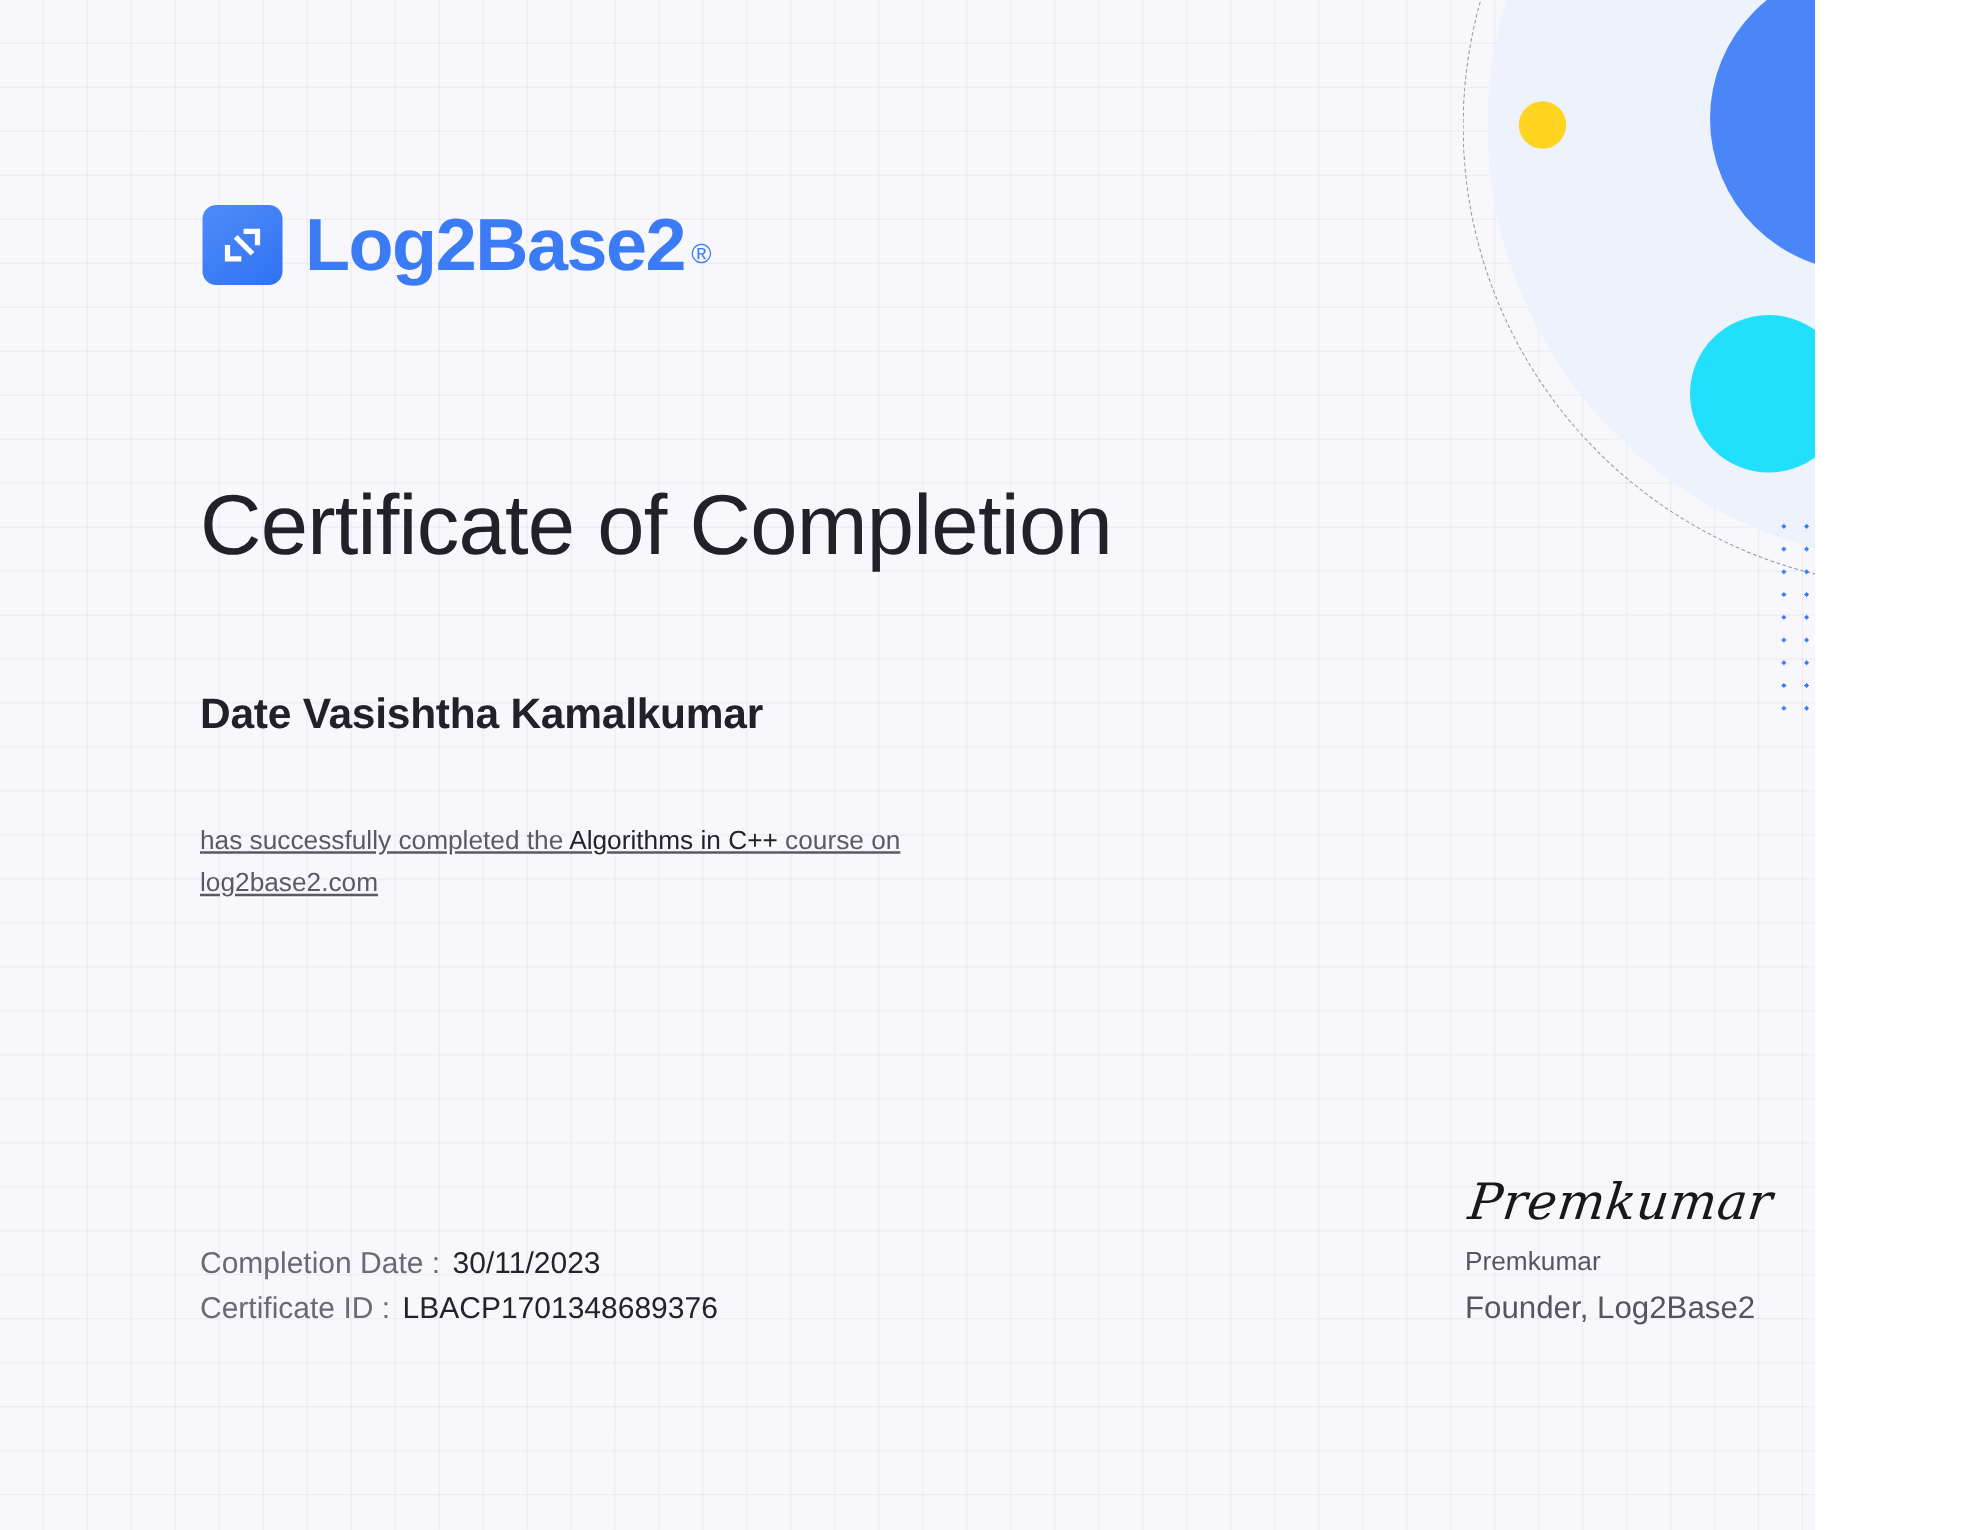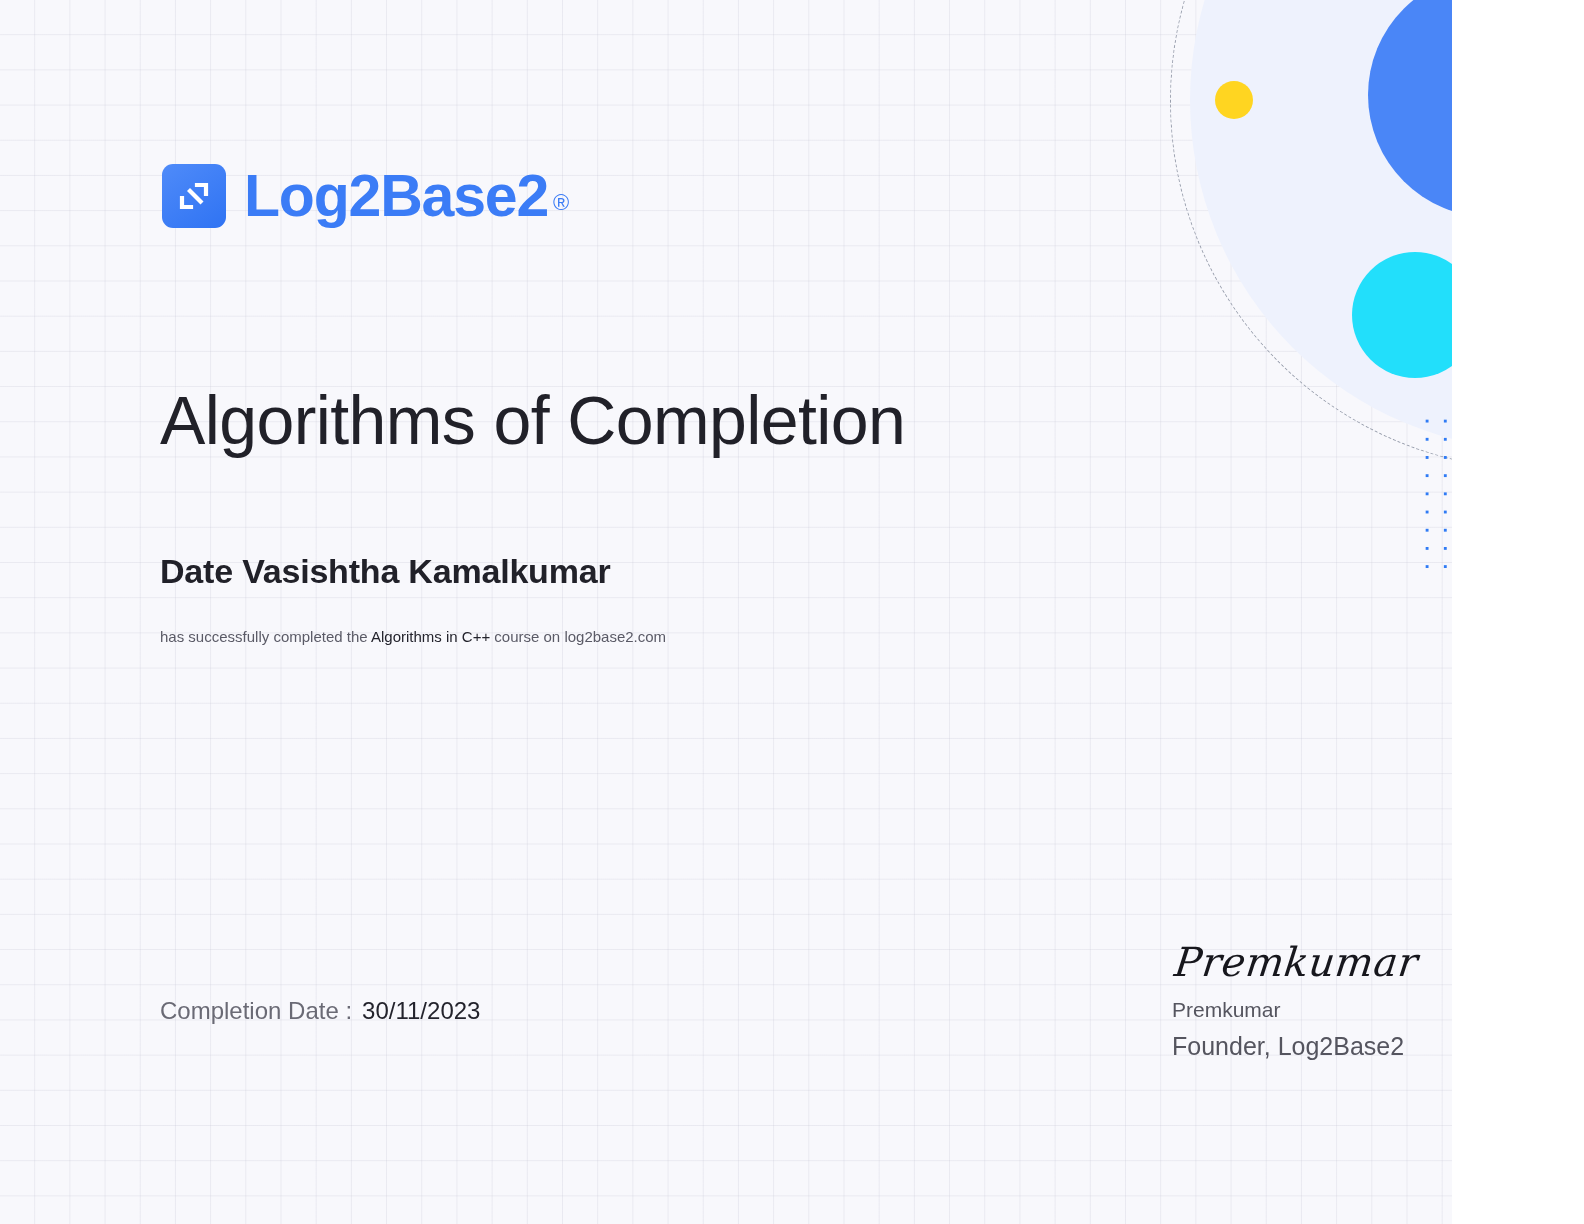--- a/index.html
+++ b/index.html
@@ -169,25 +169,26 @@
     font-weight: 700;
     color: #212129;
     letter-spacing: -0.2px;
     white-space: nowrap;
   }
 
   
   .statement {
     position: absolute;
     left: 160px;
-    top: 620px;
-    font-size: 15px;
+    top: 656px;
+    font-size: 21px;
     line-height: 34px;
     color: #5a5a66;
     max-width: 640px;
+    text-decoration: underline;
   }
   .statement .course {
     color: #23232c;
   }
 
   
   .meta {
     position: absolute;
     left: 160px;
     top: 993px;
@@ -262,30 +263,34 @@
           <path d="M16 30 H7 V21" fill="none" stroke="#ffffff" stroke-width="4.2" stroke-linecap="square" stroke-linejoin="miter"></path>
           <path d="M13.5 12.5 L27 26" fill="none" stroke="#ffffff" stroke-width="4.2" stroke-linecap="butt"></path>
         </svg>
       </div>
       <div class="brand-word">
         <span class="brand-name">Log2Base2</span>
         <span class="brand-reg">®</span>
       </div>
     </div>
 
-    <div class="title">Algorithms of Completion</div>
+    <div class="title">Certificate of Completion</div>
 
     <div class="recipient">Date Vasishtha Kamalkumar</div>
 
     <div class="statement"><span>has successfully completed the </span><span class="course">Algorithms in C++</span><span> course on log2base2.com</span></div>
 
     <div class="meta">
       <div class="meta-row">
         <span class="meta-label">Completion Date :</span>
         <span class="meta-value">30/11/2023</span>
+      </div>
+      <div class="meta-row">
+        <span class="meta-label">Certificate ID :</span>
+        <span class="meta-value">LBACP1701348689376</span>
       </div>
     </div>
 
     <div class="signature">
       <div class="sign-script">Premkumar</div>
       <div class="sign-name">Premkumar</div>
       <div class="sign-role">Founder, Log2Base2</div>
     </div>
 
   </div>

